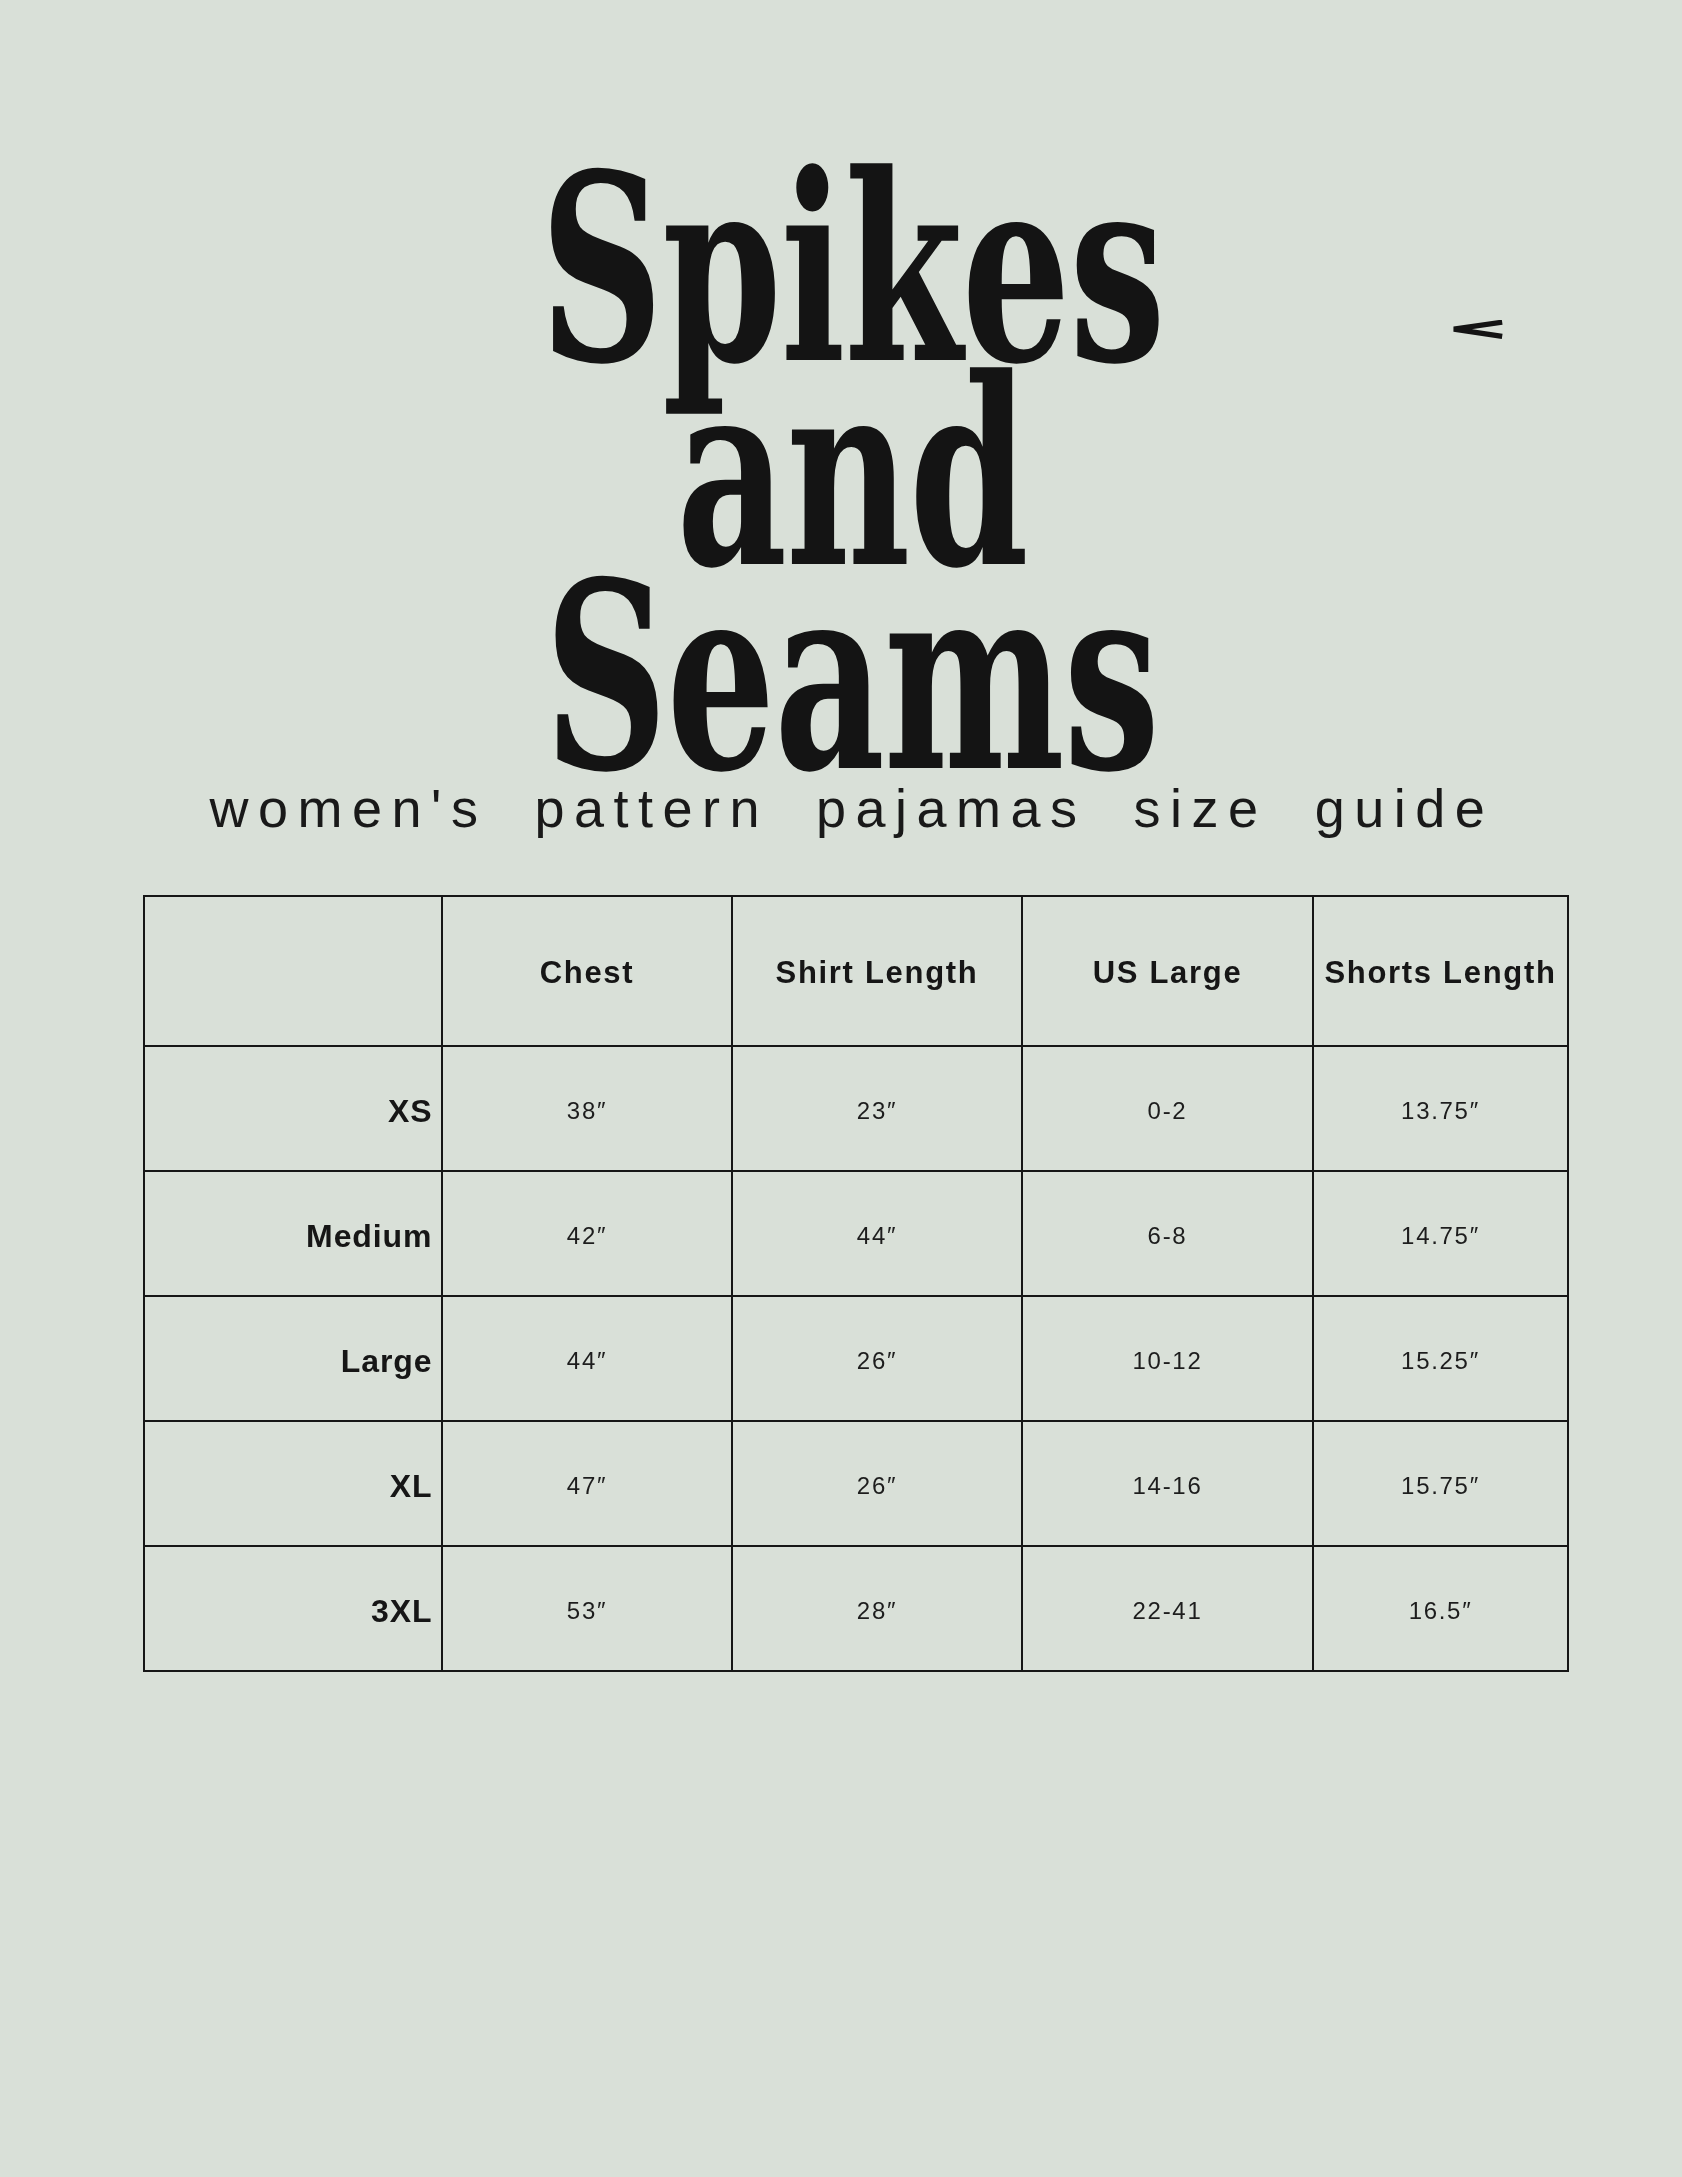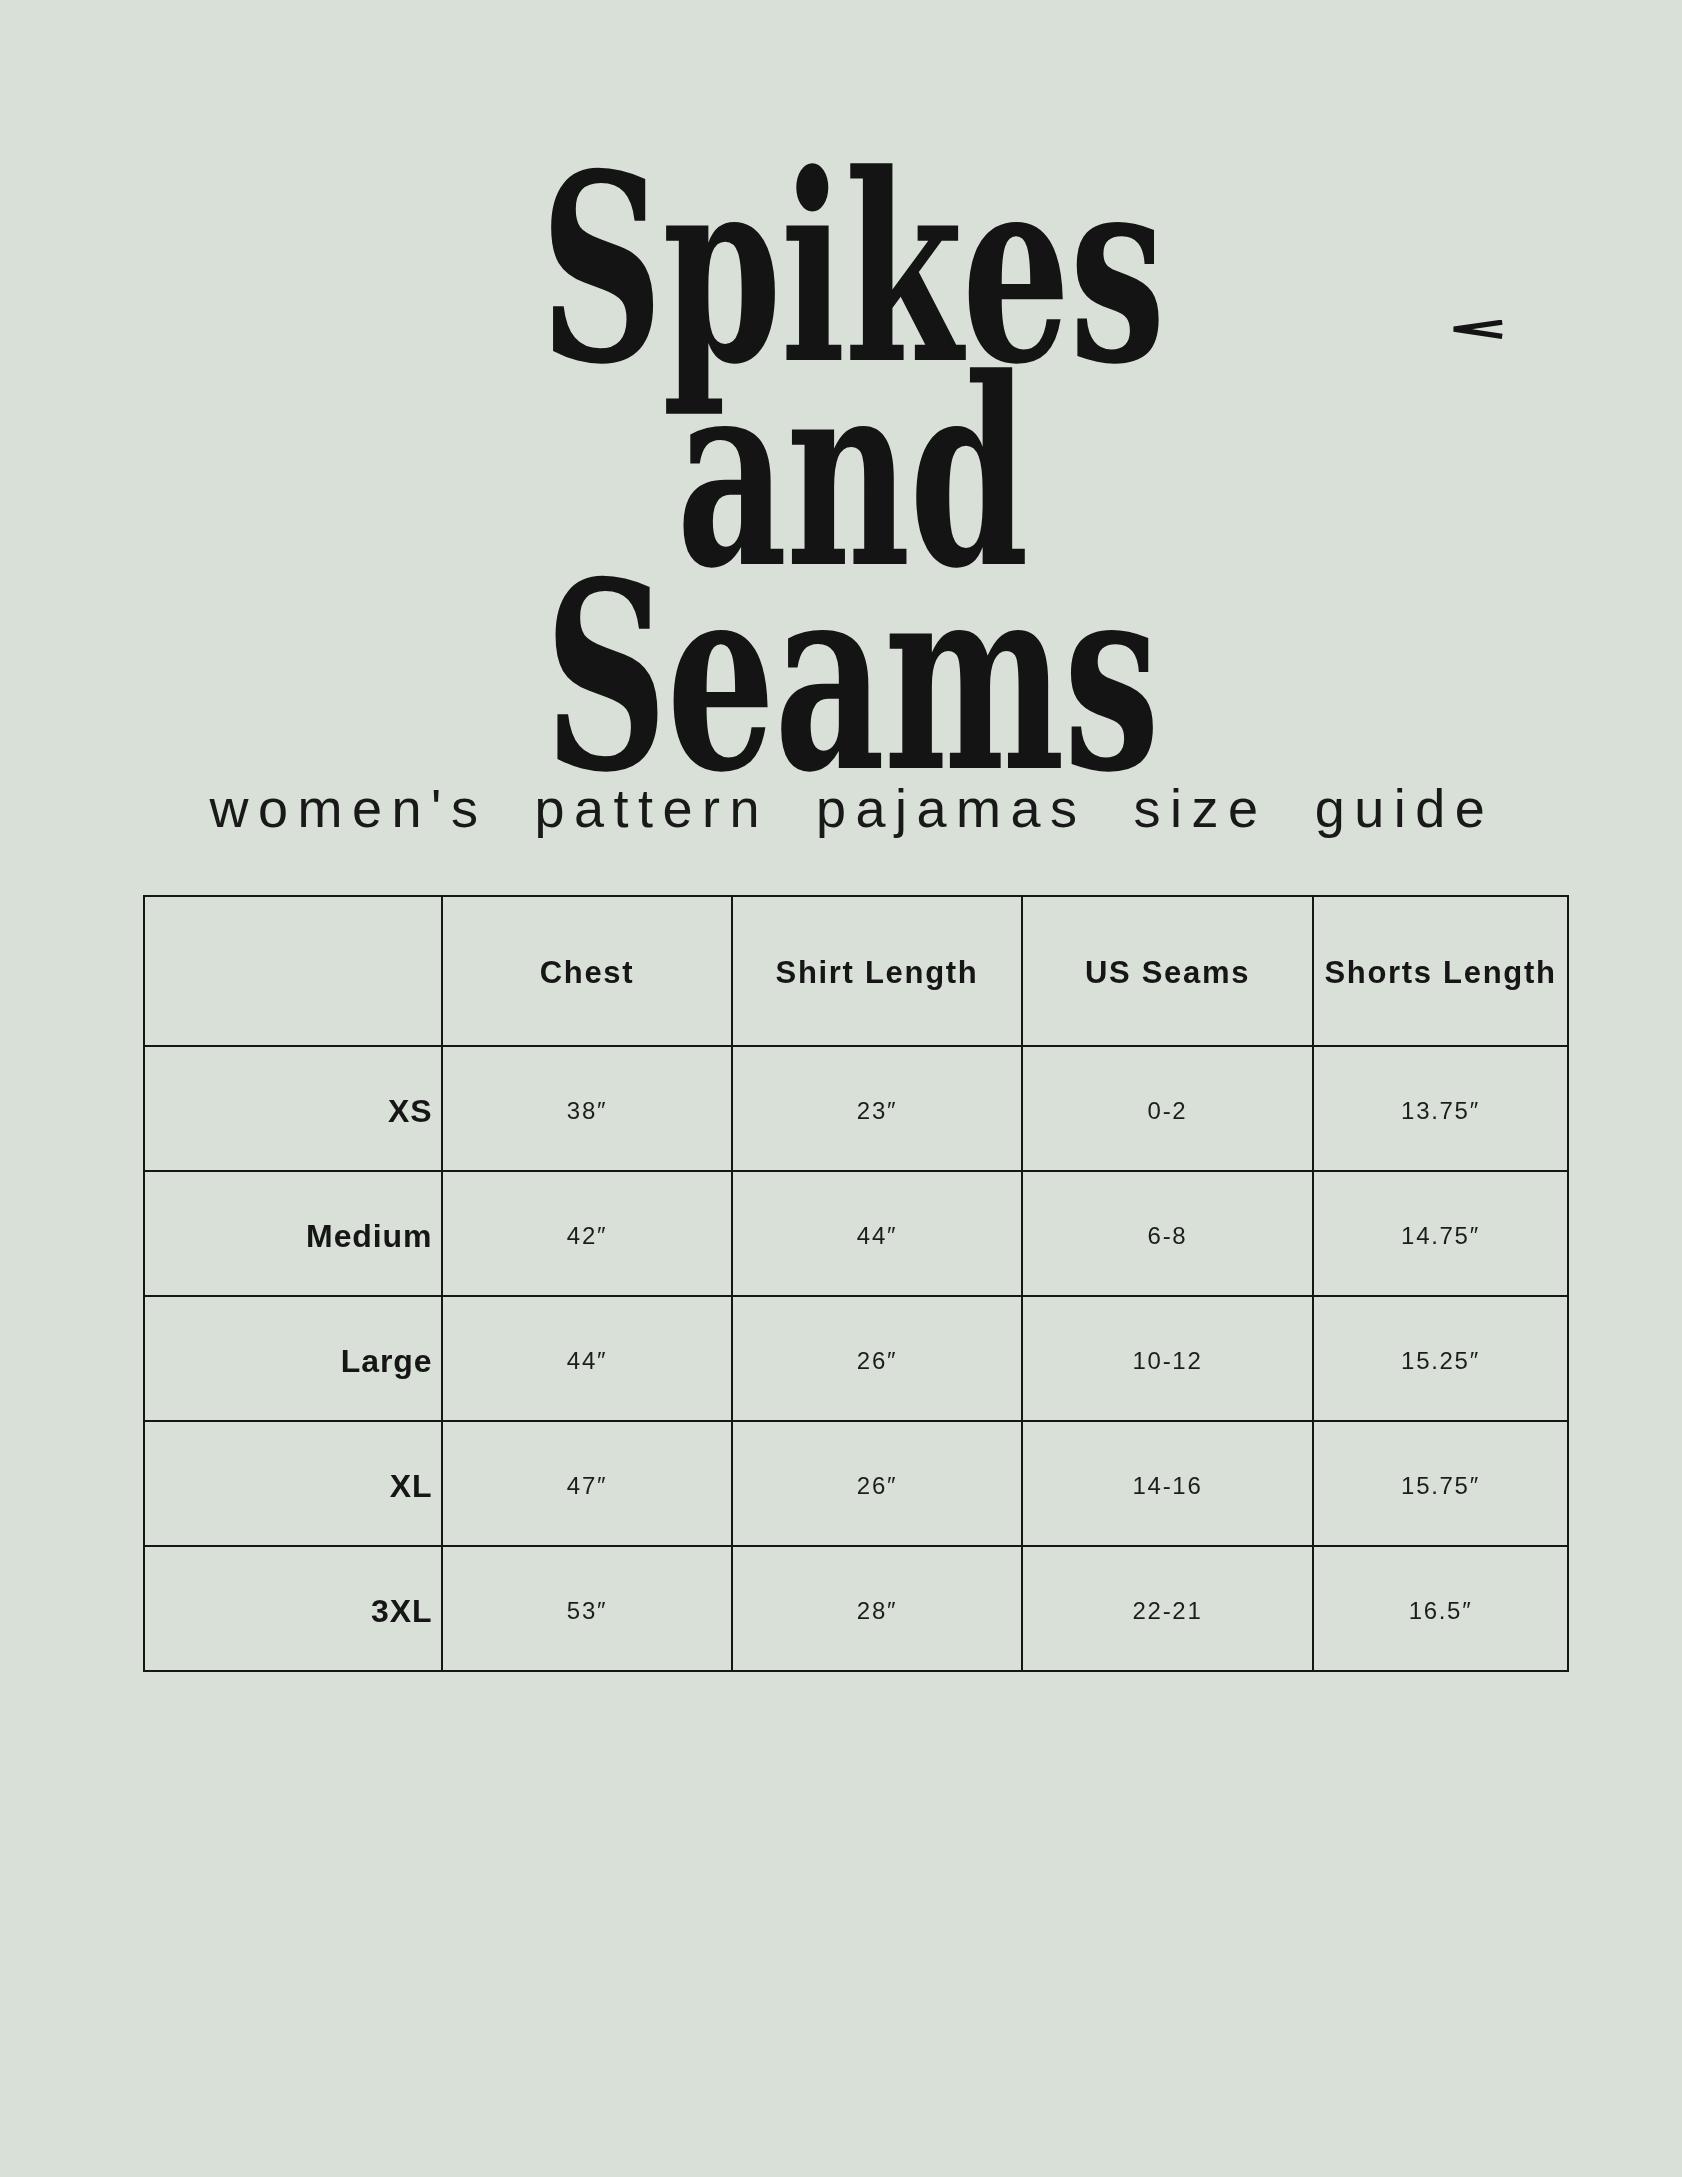--- a/index.html
+++ b/index.html
@@ -109,21 +109,21 @@
         <col style="width:290px">
         <col style="width:290px">
         <col style="width:291px">
         <col style="width:255px">
     </colgroup>
     <tbody>
         <tr class="header-row">
       <th class="col-header"></th>
       <th class="col-header">Chest</th>
       <th class="col-header">Shirt Length</th>
-      <th class="col-header">US Seams</th>
+      <th class="col-header">US Large</th>
       <th class="col-header">Shorts Length</th>
     </tr>
     <tr class="data-row">
       <td class="row-label">XS</td>
       <td class="cell-value">38″</td>
       <td class="cell-value">23″</td>
       <td class="cell-value">0-2</td>
       <td class="cell-value">13.75″</td>
     </tr>
     <tr class="data-row">
@@ -144,20 +144,20 @@
       <td class="row-label">XL</td>
       <td class="cell-value">47″</td>
       <td class="cell-value">26″</td>
       <td class="cell-value">14-16</td>
       <td class="cell-value">15.75″</td>
     </tr>
     <tr class="data-row">
       <td class="row-label">3XL</td>
       <td class="cell-value">53″</td>
       <td class="cell-value">28″</td>
-      <td class="cell-value">22-21</td>
+      <td class="cell-value">22-41</td>
       <td class="cell-value">16.5″</td>
     </tr>
   </tbody>
     </table>
 
 </div>
 
 
 </body></html>

